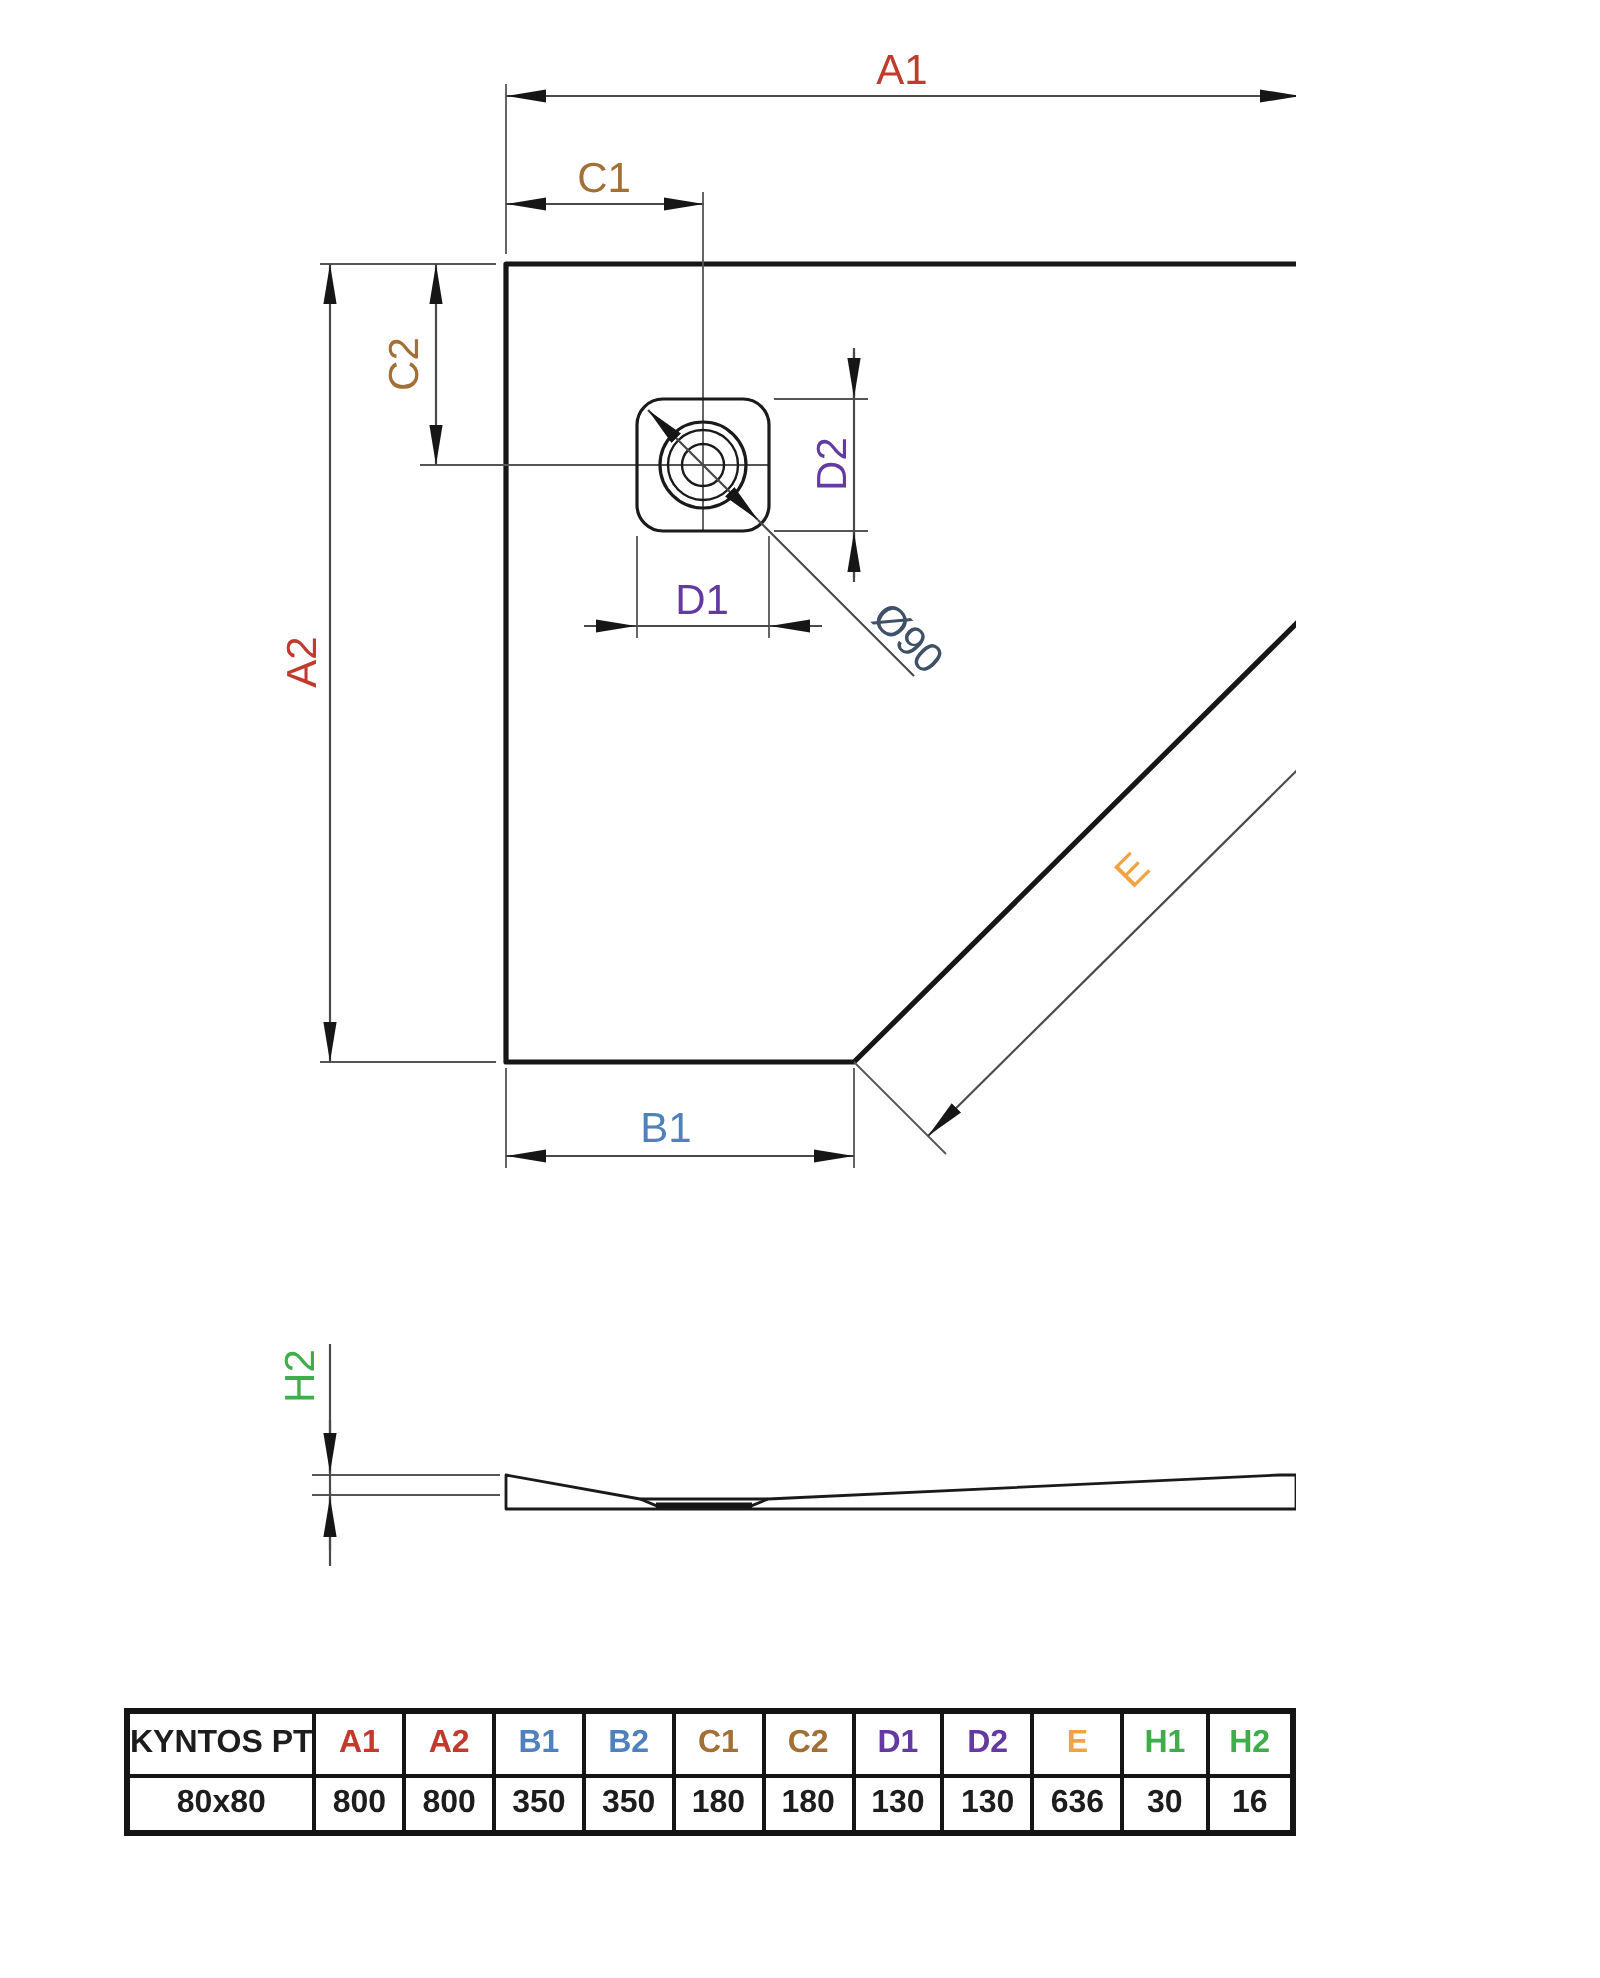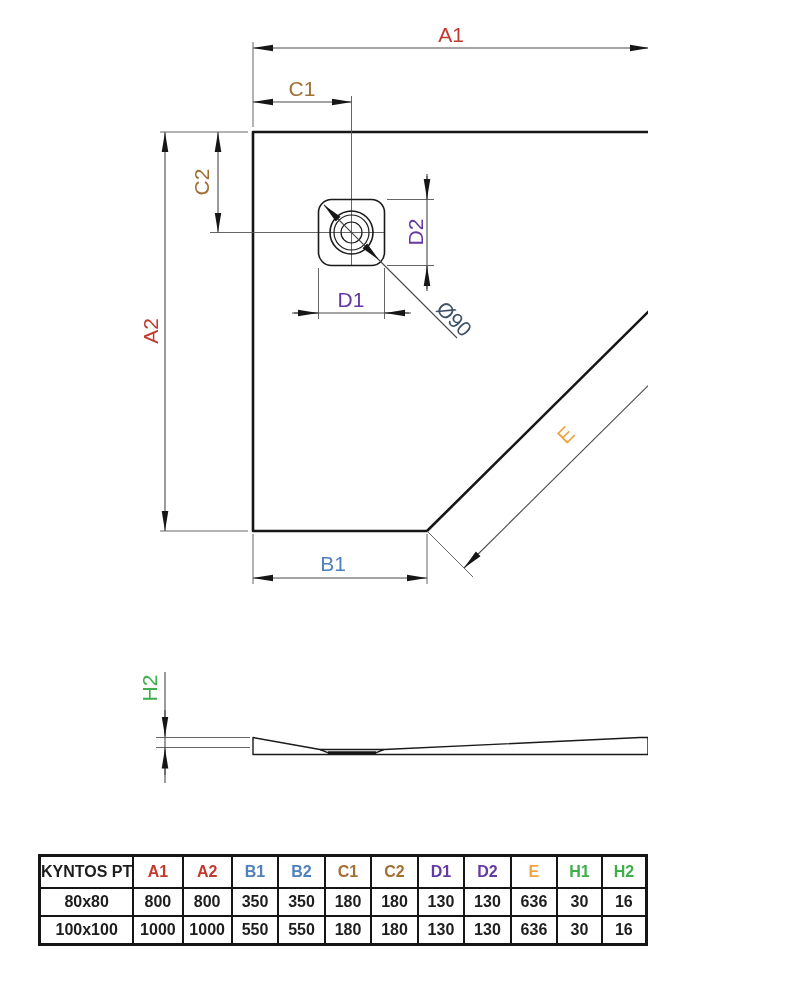--- a/index.html
+++ b/index.html
@@ -9,21 +9,21 @@
   
   svg text{fill:currentColor;font-family:"Liberation Sans",sans-serif;font-size:21px;}
   .dim{stroke:#4a4a4a;stroke-width:1.1;fill:none;}
   .ext{stroke:#555555;stroke-width:0.9;fill:none;}
   .outline{stroke:#161616;stroke-width:2.6;fill:none;stroke-linejoin:round;}
   .thin-outline{stroke:#1a1a1a;stroke-width:1.4;fill:none;stroke-linejoin:round;}
   .drain-stroke{stroke:#1a1a1a;fill:none;}
   .bold-seg{stroke:#161616;stroke-width:2.6;fill:none;}
 
   
-  .spec-table{position:absolute;left:38px;top:854px;border-collapse:collapse;table-layout:fixed;
+  .spec-table{position:absolute;left:62px;top:854px;border-collapse:collapse;table-layout:fixed;
               background:#ffffff;border:3px solid #151515;}
   .spec-table th,.spec-table td{border:2px solid #151515;text-align:center;vertical-align:middle;
               padding:0;font-size:16px;color:#1d1d1d;white-space:nowrap;}
   .spec-table thead th{height:30px;font-weight:bold;}
   .spec-table tbody th,.spec-table tbody td{height:26px;}
   .spec-table tbody th{font-weight:bold;}
   .spec-table tbody td{font-weight:bold;}
 </style>
 </head>
 <body>
@@ -175,30 +175,16 @@
       <td>350</td>
       <td>350</td>
       <td>180</td>
       <td>180</td>
       <td>130</td>
       <td>130</td>
       <td>636</td>
       <td>30</td>
       <td>16</td>
     </tr>
-    <tr>
-      <th>100x100</th>
-      <td>1000</td>
-      <td>1000</td>
-      <td>550</td>
-      <td>550</td>
-      <td>180</td>
-      <td>180</td>
-      <td>130</td>
-      <td>130</td>
-      <td>636</td>
-      <td>30</td>
-      <td>16</td>
-    </tr>
   </tbody>
 </table>
 
 </div>
 
 </body></html>

